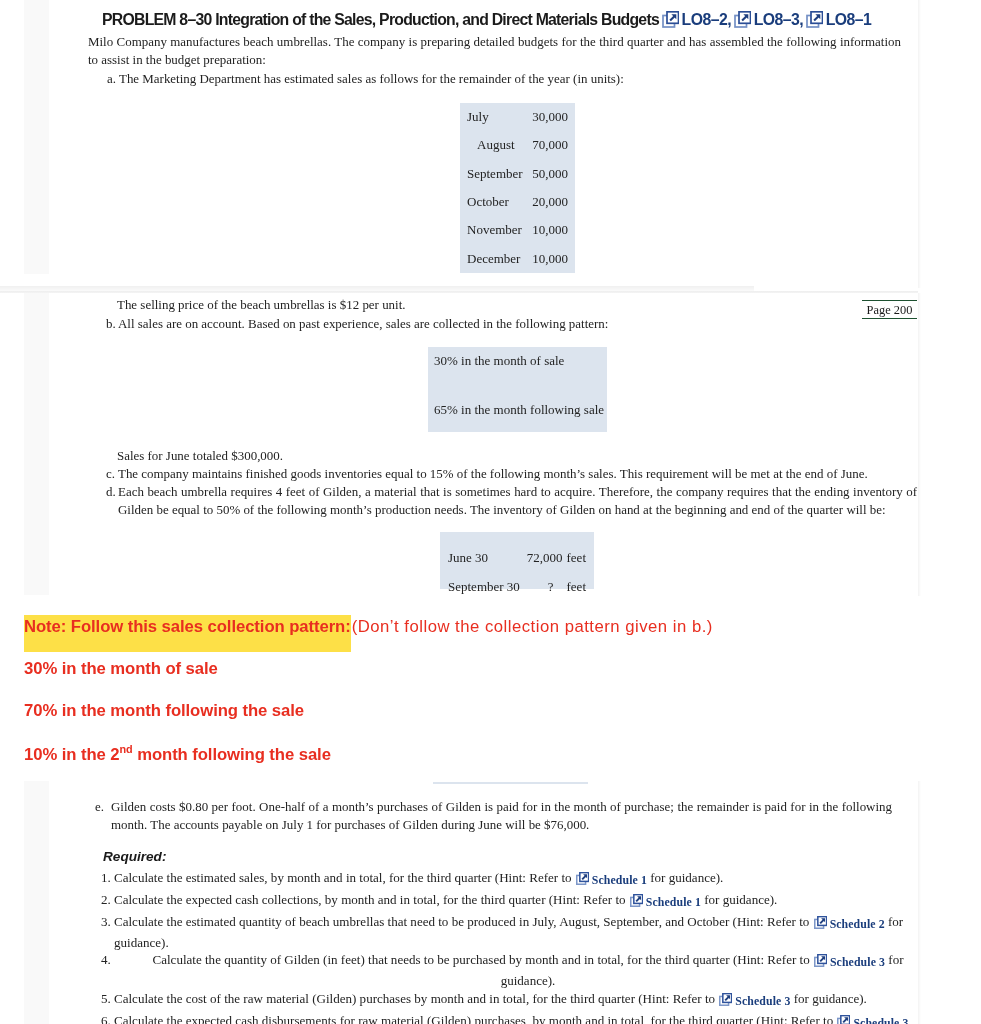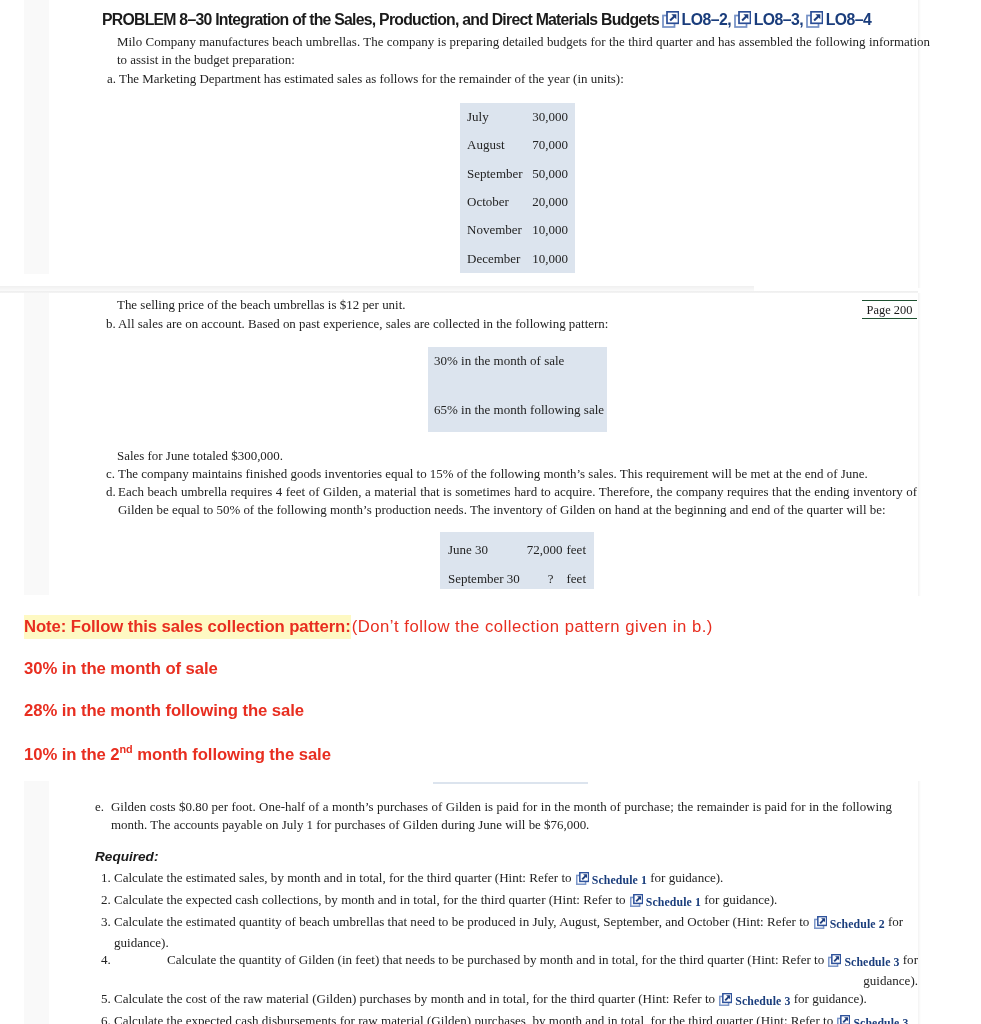--- a/index.html
+++ b/index.html
@@ -30,21 +30,21 @@
 
   .dtable{position:absolute;background:#dce4ee;}
   .dtable .row{display:flex;align-items:center;font-size:13px;color:#232323;white-space:nowrap;}
 
   .pagebadge{position:absolute;font-size:12.4px;color:#1a1a1a;line-height:14px;
      border-top:1.8px solid #1d5130;border-bottom:1.8px solid #1d5130;
      text-align:center;padding:2px 0 1px 0;background:transparent;}
 
   .note-block{position:absolute;font-family:"Liberation Sans",sans-serif;font-weight:bold;
      color:#e82e20;font-size:16.7px;white-space:nowrap;letter-spacing:-0.08px;}
-  .hl{background:#fef9c3;padding:2px 0 3px 0;}
+  .hl{background:#fde047;padding:2px 0 16px 0;}
   .nb{font-weight:normal;letter-spacing:0.5px;margin-left:1px;}
 
   .thinline{position:absolute;height:1.5px;background:#dce4ee;}
 
   .req-label{position:absolute;font-family:"Liberation Sans",sans-serif;font-weight:bold;
      font-style:italic;font-size:13.6px;color:#1a1a1a;}
   .lnk{color:#1a3d7c;font-weight:bold;font-size:11.8px;font-family:"Liberation Serif",serif;position:relative;top:2px;letter-spacing:0.1px;}
   .req-txt{font-size:13.05px;}
 </style>
 </head>
@@ -66,34 +66,34 @@
           <rect x="1" y="4.5" width="11.5" height="11.5" fill="#fff" stroke="#7490c5" stroke-width="1.7"></rect>
           <rect x="5" y="0.8" width="11.5" height="11.5" fill="#fff" stroke="#2b4e96" stroke-width="1.7"></rect>
           <path d="M8.1 9.6 L13.3 4.4" stroke="#1f3f7f" stroke-width="2.1" fill="none"></path>
           <path d="M9.4 3.3 L14.3 3.3 L14.3 8.2 Z" fill="#1f3f7f"></path>
         </svg></span><span>LO8–3,</span></span>
   <span class="lo"><span class="popicon"><svg width="17" height="17" viewBox="0 0 17 17">
           <rect x="1" y="4.5" width="11.5" height="11.5" fill="#fff" stroke="#7490c5" stroke-width="1.7"></rect>
           <rect x="5" y="0.8" width="11.5" height="11.5" fill="#fff" stroke="#2b4e96" stroke-width="1.7"></rect>
           <path d="M8.1 9.6 L13.3 4.4" stroke="#1f3f7f" stroke-width="2.1" fill="none"></path>
           <path d="M9.4 3.3 L14.3 3.3 L14.3 8.2 Z" fill="#1f3f7f"></path>
-        </svg></span><span>LO8–4</span></span>
-</div>
-
-<div class="body-txt" style="left:117px;top:33px;width:813px;">Milo Company manufactures beach umbrellas. The company is preparing detailed budgets for the third quarter and has assembled the following information to assist in the budget preparation:</div>
+        </svg></span><span>LO8–1</span></span>
+</div>
+
+<div class="body-txt" style="left:88px;top:33px;width:813px;">Milo Company manufactures beach umbrellas. The company is preparing detailed budgets for the third quarter and has assembled the following information to assist in the budget preparation:</div>
 
 <div class="marker" style="left:107px;top:70px;">a.</div>
 <div class="body-txt" style="left:119px;top:70px;width:795px;">The Marketing Department has estimated sales as follows for the remainder of the year (in units):</div>
 
 <div class="dtable" style="left:460px;top:103px;width:115px;height:170px;padding:0 7px;">
   <div class="row" style="height:28.33px;">
       <span style="flex:1">July</span>
       <span>30,000</span>
     </div>
-  <div class="row" style="height:28.33px;">
+  <div class="row" style="height:28.33px;margin-left:10px;">
       <span style="flex:1">August</span>
       <span>70,000</span>
     </div>
   <div class="row" style="height:28.33px;">
       <span style="flex:1">September</span>
       <span>50,000</span>
     </div>
   <div class="row" style="height:28.33px;">
       <span style="flex:1">October</span>
       <span>20,000</span>
@@ -131,51 +131,51 @@
 </div>
 
 <div class="body-txt" style="left:117px;top:447px;width:800px;">Sales for June totaled $300,000.</div>
 
 <div class="marker" style="left:106px;top:465px;">c.</div>
 <div class="body-txt" style="left:118px;top:465px;width:799px;">The company maintains finished goods inventories equal to 15% of the following month’s sales. This requirement will be met at the end of June.</div>
 
 <div class="marker" style="left:106px;top:483px;">d.</div>
 <div class="body-txt" style="left:118px;top:483px;width:799px;">Each beach umbrella requires 4 feet of Gilden, a material that is sometimes hard to acquire. Therefore, the company requires that the ending inventory of Gilden be equal to 50% of the following month’s production needs. The inventory of Gilden on hand at the beginning and end of the quarter will be:</div>
 
-<div class="dtable" style="left:440px;top:532px;width:154px;height:57px;padding:4px 8px;">
+<div class="dtable" style="left:440px;top:532px;width:154px;height:57px;padding:12px 8px;">
   <div class="row" style="height:28.5px;">
       <span style="flex:1">June 30</span>
       <span>72,000</span>
       <span style="margin-left:4px;">feet</span>
     </div>
   <div class="row" style="height:28.5px;">
       <span style="flex:1">September 30</span>
       <span style="width:32px;text-align:center;">?</span>
       <span>feet</span>
     </div>
 </div>
 
 <div class="note-block" style="left:24px;top:617px;">
   <span class="hl">Note: Follow this sales collection pattern:</span><span class="nb">(Don’t follow the collection pattern given in b.)</span>
 </div>
 <div class="note-block" style="left:24px;top:659px;">30% in the month of sale</div>
-<div class="note-block" style="left:24px;top:701px;">28% in the month following the sale</div>
+<div class="note-block" style="left:24px;top:701px;">70% in the month following the sale</div>
 <div class="note-block" style="left:24px;top:743px;">
   <span>10% in the </span><span>2</span><sup style="font-size:0.65em;top:-0.42em;">nd</sup><span> month following the sale</span>
 </div>
 
 <div class="page" style="top:779px;width:919px;height:245px;"></div>
 <div class="pg-edge" style="left:918px;top:781px;height:243px;"></div>
 <div class="margin-strip" style="top:781px;height:243px;"></div>
 <div class="thinline" style="left:433px;top:782px;width:155px;"></div>
 
 <div class="marker" style="left:95px;top:798px;">e.</div>
 <div class="body-txt" style="left:111px;top:798px;width:781px;">Gilden costs $0.80 per foot. One-half of a month’s purchases of Gilden is paid for in the month of purchase; the remainder is paid for in the following month. The accounts payable on July 1 for purchases of Gilden during June will be $76,000.</div>
 
-<div class="req-label" style="left:95px;top:849px;font-style:italic;">Required:</div>
+<div class="req-label" style="left:103px;top:849px;font-style:italic;">Required:</div>
 
 <div class="marker req-txt" style="left:101px;top:869px;">1.</div>
 <div class="body-txt req-txt" style="left:114px;top:869px;width:804px;text-align:left;">
   <span>Calculate the estimated sales, by month and in total, for the third quarter (Hint: Refer to </span><span class="schedlink"><span class="popicon"><svg width="13" height="13" viewBox="0 0 17 17">
           <rect x="1" y="4.5" width="11.5" height="11.5" fill="#fff" stroke="#7d97c8" stroke-width="2"></rect>
           <rect x="5" y="0.8" width="11.5" height="11.5" fill="#fff" stroke="#2f539c" stroke-width="2"></rect>
           <path d="M8.1 9.6 L13.3 4.4" stroke="#1f3f7f" stroke-width="2.5" fill="none"></path>
           <path d="M9.3 3.1 L14.5 3.1 L14.5 8.3 Z" fill="#1f3f7f"></path>
         </svg></span><span class="lnk">Schedule 1</span></span><span> for guidance).</span>
 </div>
@@ -191,21 +191,21 @@
 <div class="marker req-txt" style="left:101px;top:913px;">3.</div>
 <div class="body-txt req-txt" style="left:114px;top:913px;width:804px;text-align:left;">
   <span>Calculate the estimated quantity of beach umbrellas that need to be produced in July, August, September, and October (Hint: Refer to </span><span class="schedlink"><span class="popicon"><svg width="13" height="13" viewBox="0 0 17 17">
           <rect x="1" y="4.5" width="11.5" height="11.5" fill="#fff" stroke="#7d97c8" stroke-width="2"></rect>
           <rect x="5" y="0.8" width="11.5" height="11.5" fill="#fff" stroke="#2f539c" stroke-width="2"></rect>
           <path d="M8.1 9.6 L13.3 4.4" stroke="#1f3f7f" stroke-width="2.5" fill="none"></path>
           <path d="M9.3 3.1 L14.5 3.1 L14.5 8.3 Z" fill="#1f3f7f"></path>
         </svg></span><span class="lnk">Schedule 2</span></span><span> for guidance).</span>
 </div>
 <div class="marker req-txt" style="left:101px;top:951px;">4.</div>
-<div class="body-txt req-txt" style="left:114px;top:951px;width:804px;text-align:right;">
+<div class="body-txt req-txt" style="left:126px;top:951px;width:804px;text-align:center;">
   <span>Calculate the quantity of Gilden (in feet) that needs to be purchased by month and in total, for the third quarter (Hint: Refer to </span><span class="schedlink"><span class="popicon"><svg width="13" height="13" viewBox="0 0 17 17">
           <rect x="1" y="4.5" width="11.5" height="11.5" fill="#fff" stroke="#7d97c8" stroke-width="2"></rect>
           <rect x="5" y="0.8" width="11.5" height="11.5" fill="#fff" stroke="#2f539c" stroke-width="2"></rect>
           <path d="M8.1 9.6 L13.3 4.4" stroke="#1f3f7f" stroke-width="2.5" fill="none"></path>
           <path d="M9.3 3.1 L14.5 3.1 L14.5 8.3 Z" fill="#1f3f7f"></path>
         </svg></span><span class="lnk">Schedule 3</span></span><span> for guidance).</span>
 </div>
 <div class="marker req-txt" style="left:101px;top:990px;">5.</div>
 <div class="body-txt req-txt" style="left:114px;top:990px;width:804px;text-align:left;">
   <span>Calculate the cost of the raw material (Gilden) purchases by month and in total, for the third quarter (Hint: Refer to </span><span class="schedlink"><span class="popicon"><svg width="13" height="13" viewBox="0 0 17 17">

